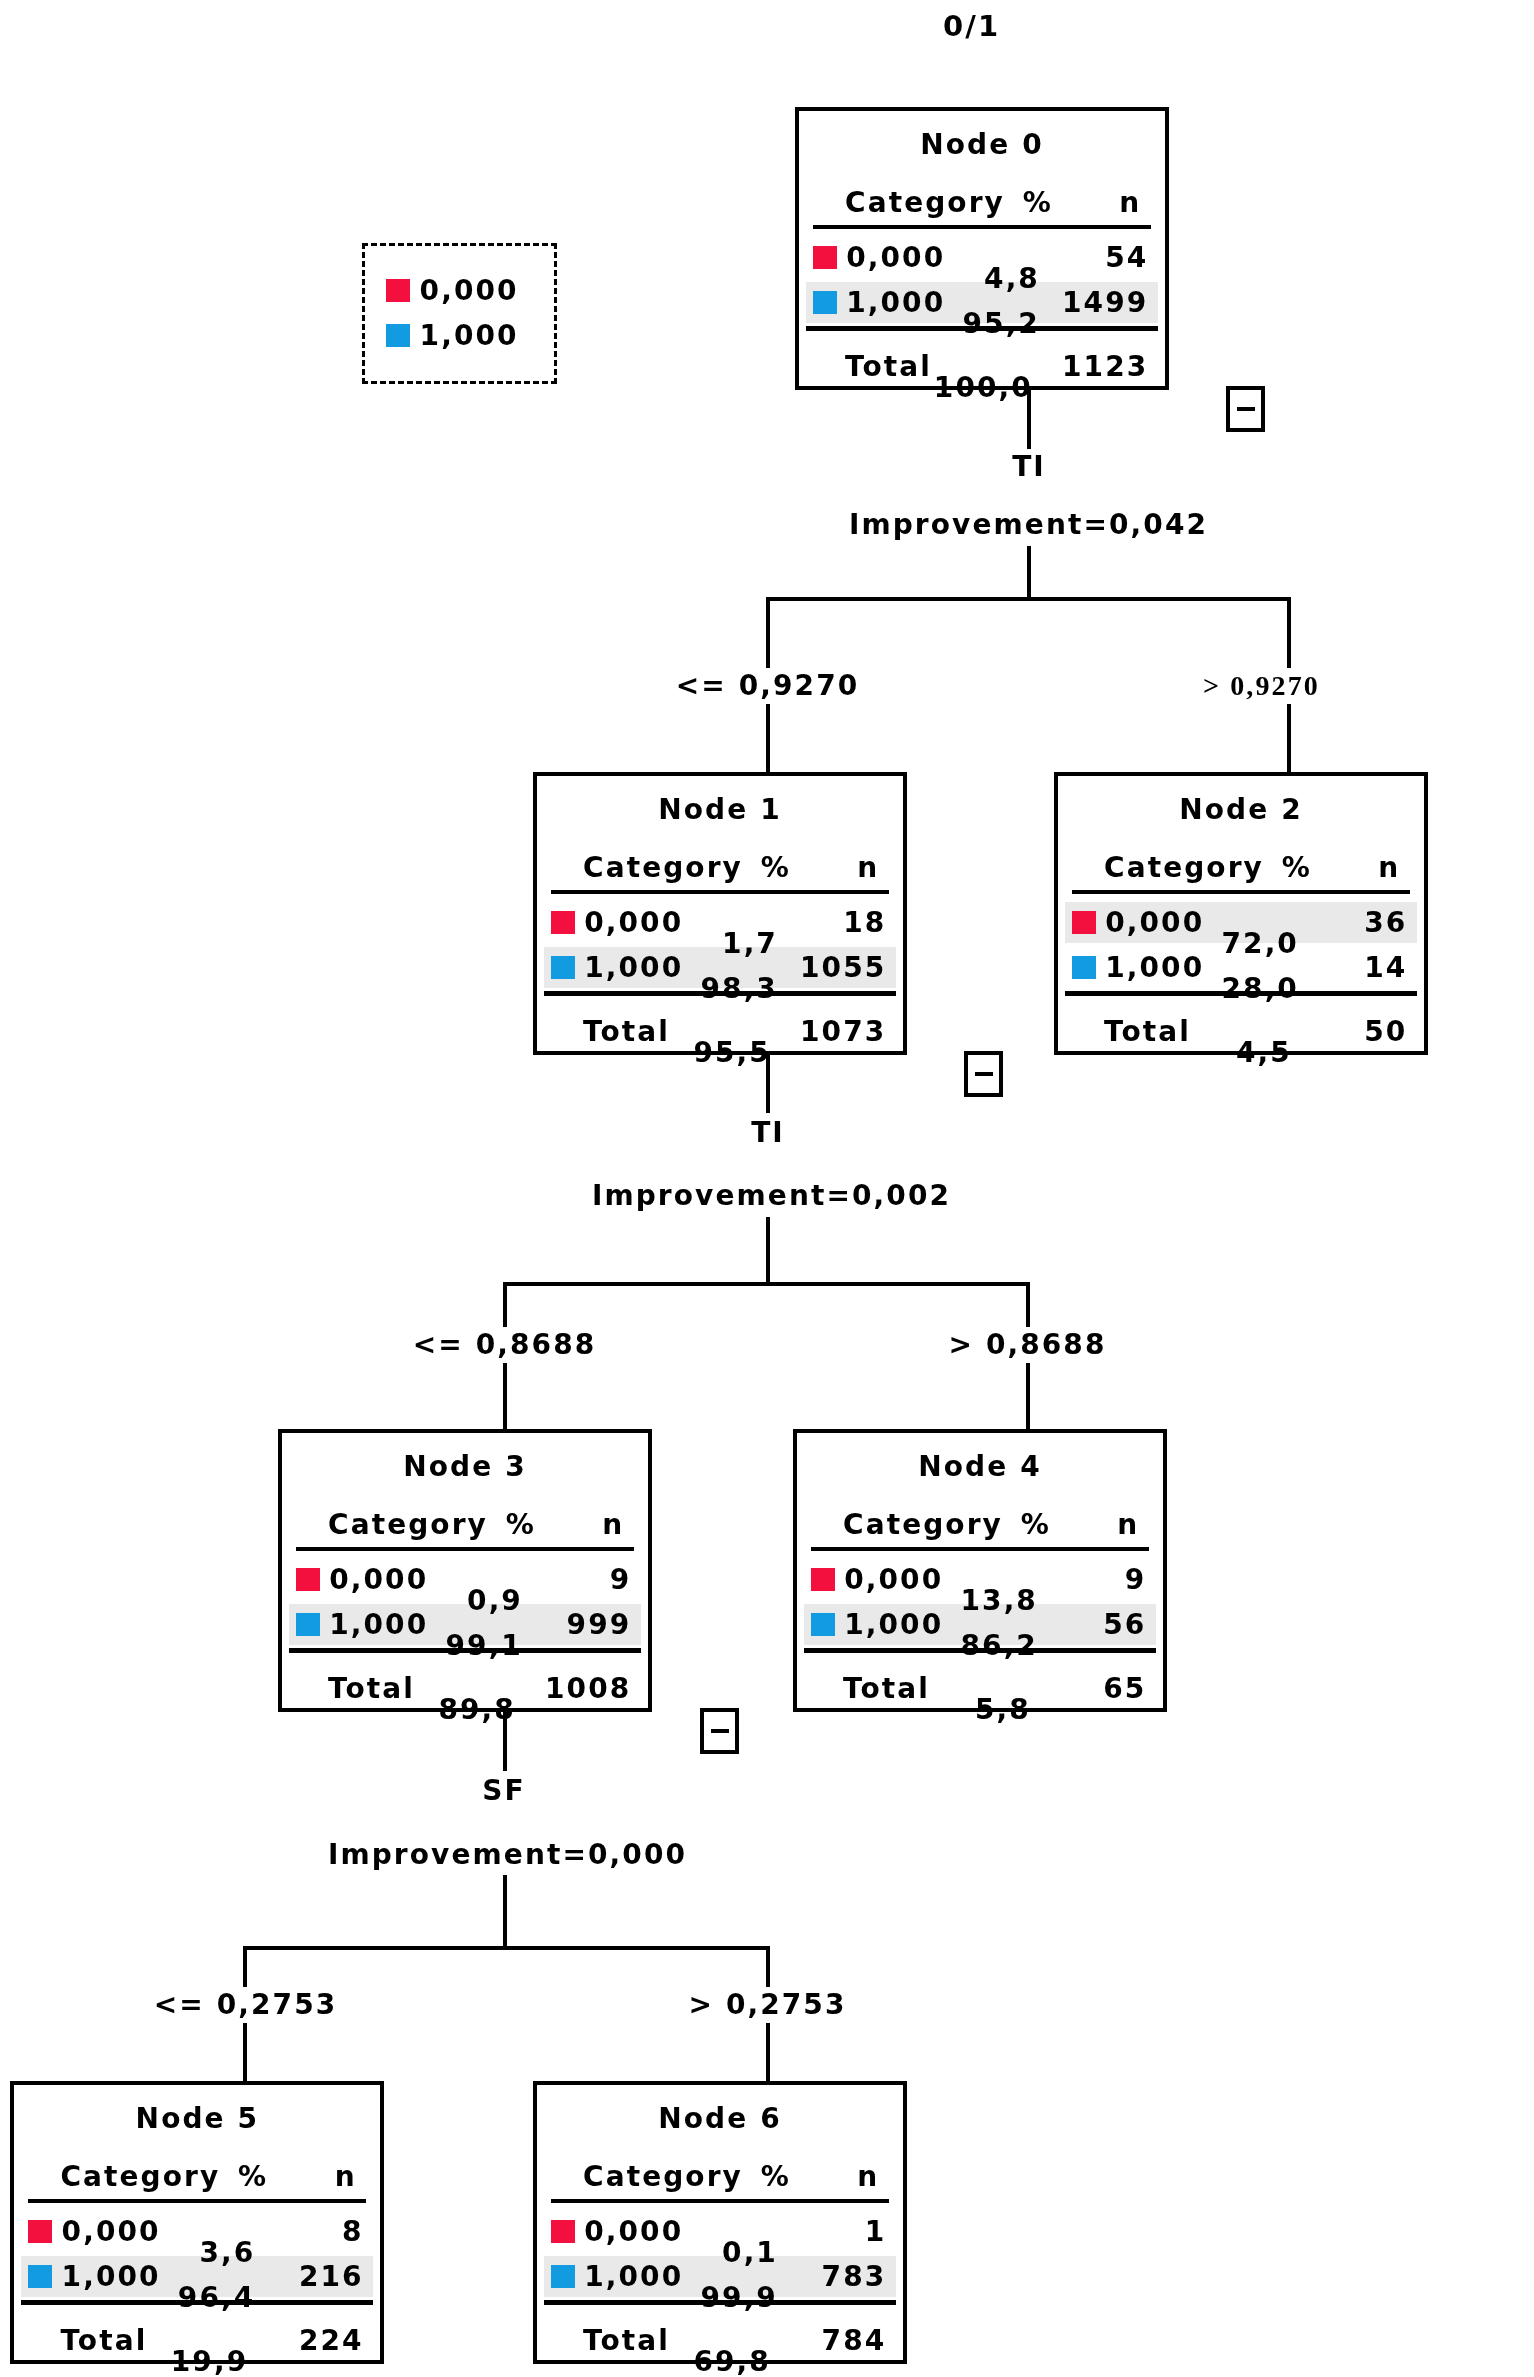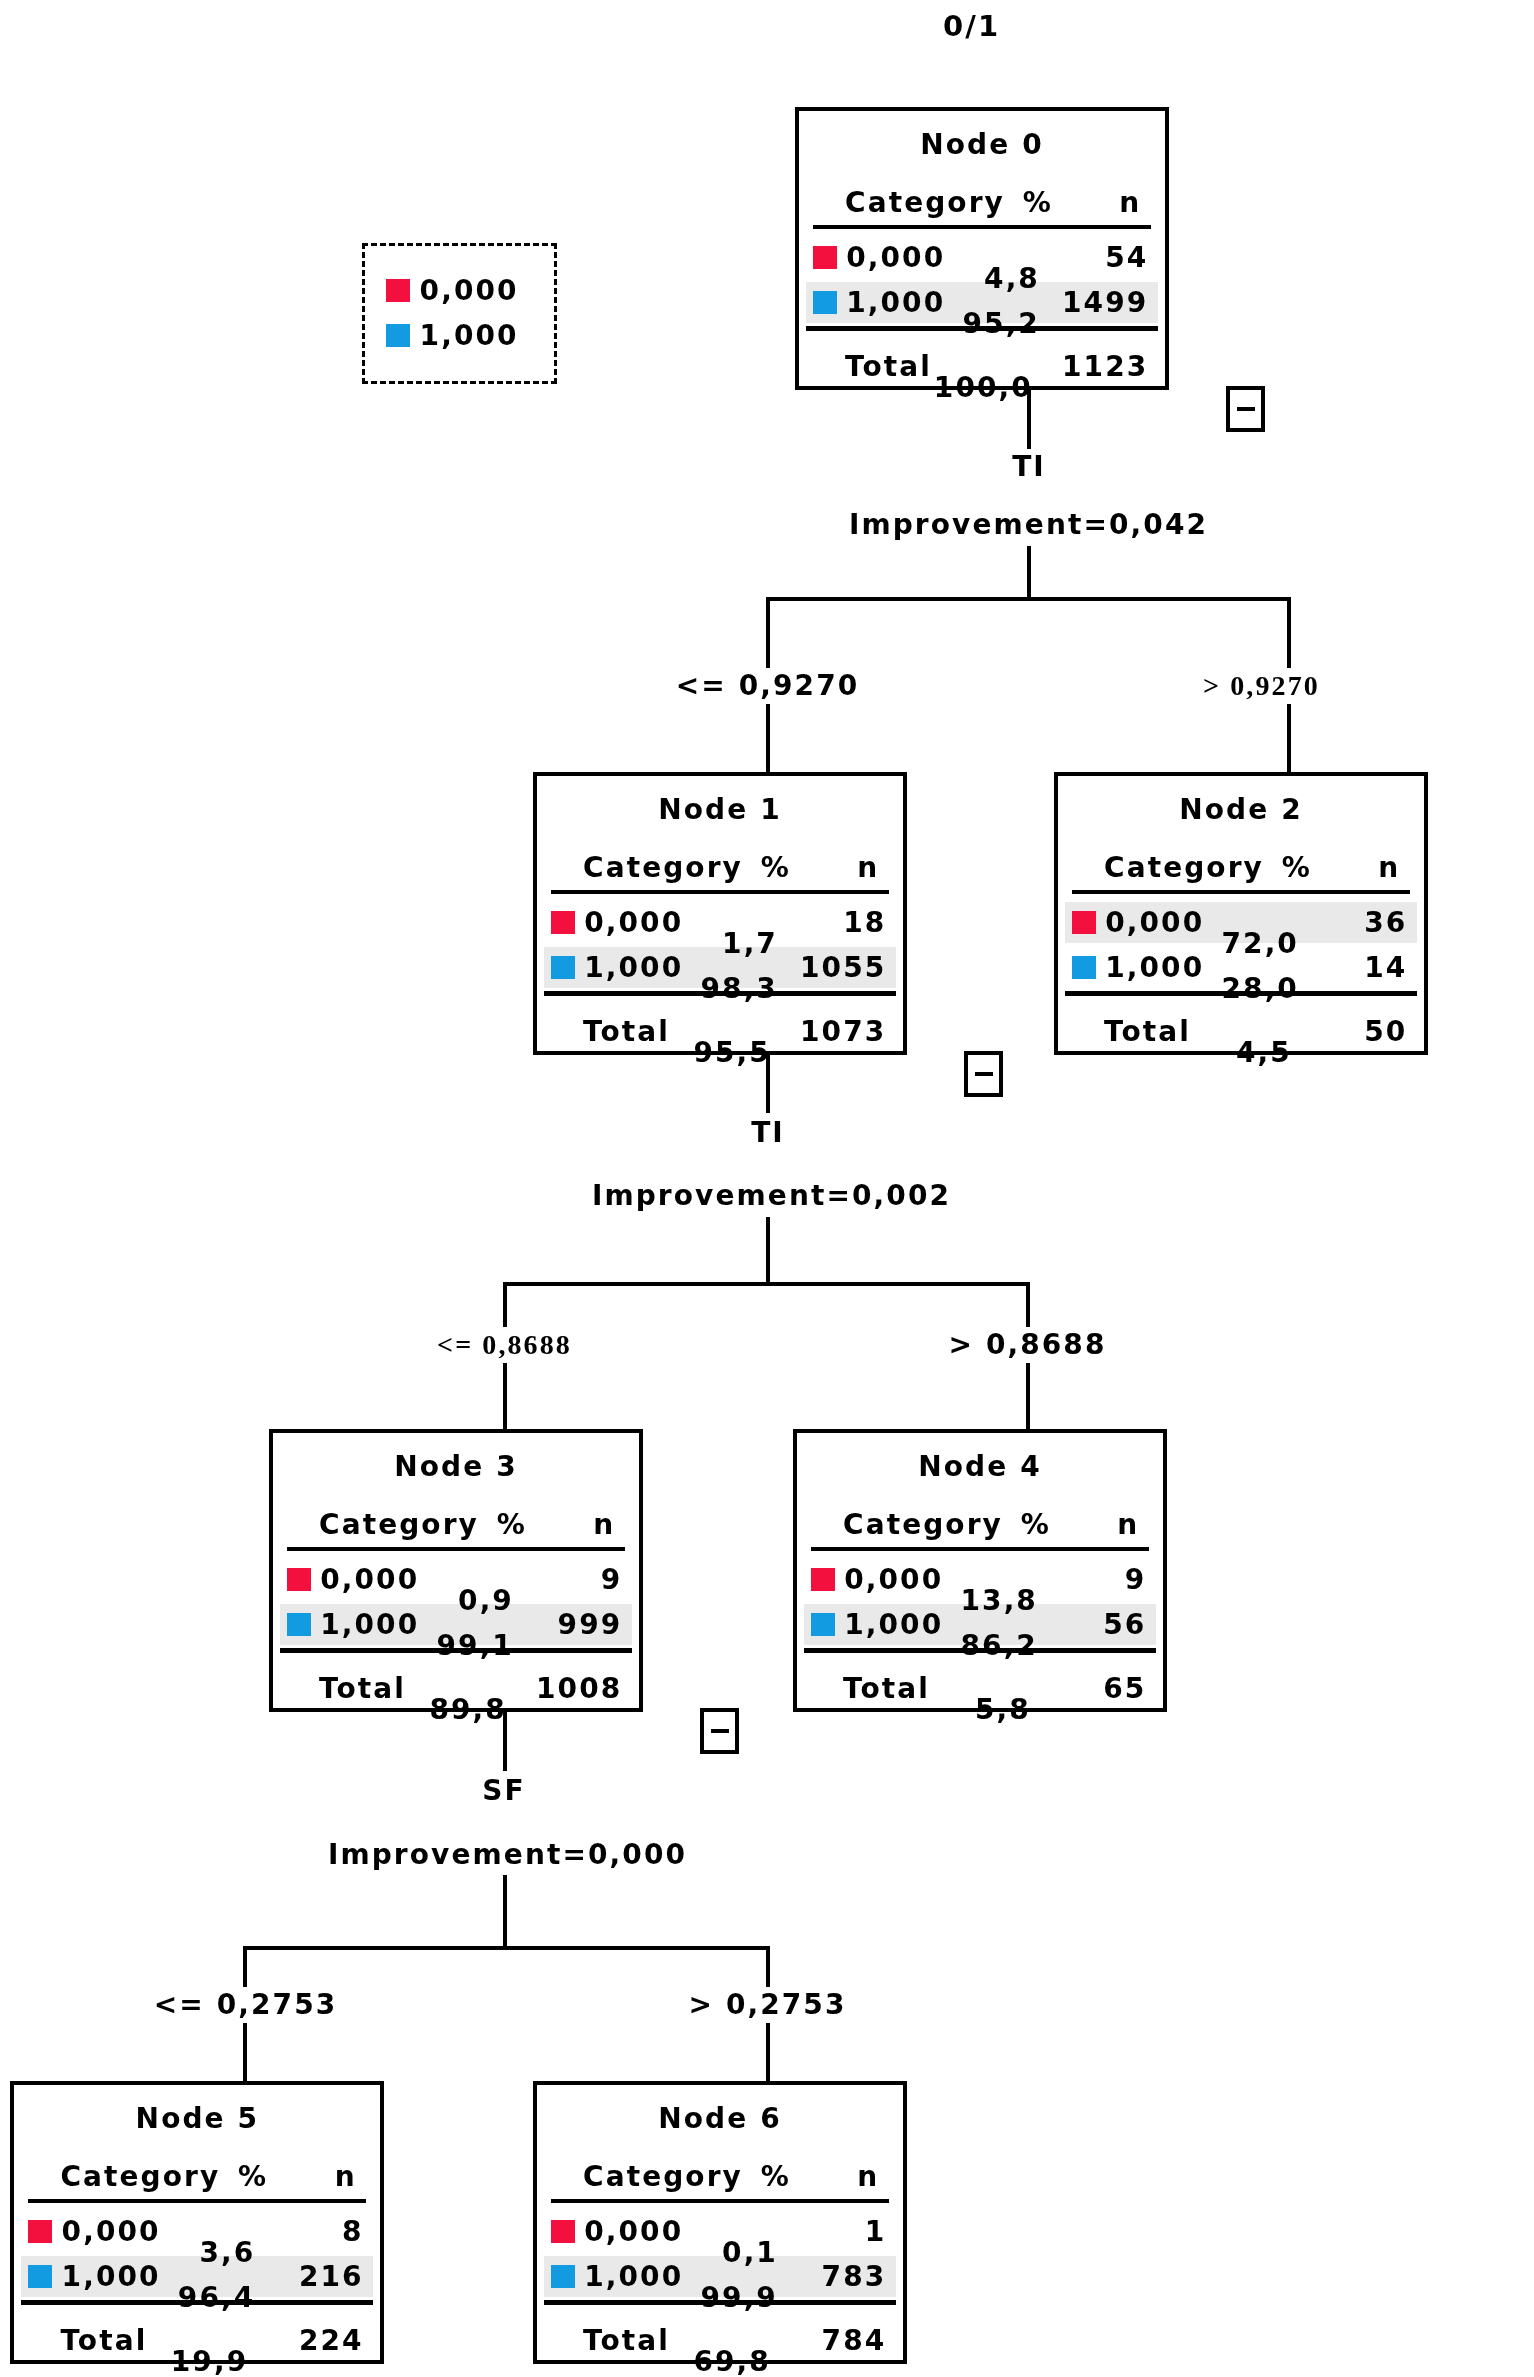--- a/index.html
+++ b/index.html
@@ -162,24 +162,24 @@
     </div>
   </div>
 
   <div class="vline" style="left:766px;top:1055px;height:58px;"></div>
   <div class="lbl" style="left:699px;top:1115px;width:138px;">TI</div>
   <div class="lbl" style="left:530px;top:1178px;width:483px;">Improvement=0,002</div>
   <div class="vline" style="left:766px;top:1217px;height:66px;"></div>
   <div class="hline" style="left:503px;top:1282px;width:527px;"></div>
   <div class="vline" style="left:503px;top:1282px;height:148px;"></div>
   <div class="vline" style="left:1026px;top:1282px;height:148px;"></div>
-  <div class="lbl" style="left:401px;top:1327px;width:207px;font-family:Liberation Serif, serif;">&lt;= 0,8688</div>
+  <div class="lbl" style="left:401px;top:1327px;width:207px;">&lt;= 0,8688</div>
   <div class="lbl" style="left:924px;top:1327px;width:207px;">&gt; 0,8688</div>
 
-  <div class="node" style="left:269px;top:1429px;">
+  <div class="node" style="left:278px;top:1429px;">
     <div class="node-title">Node 3</div>
     <div class="hdr-row">
       <span class="hdr-cat">Category</span>
       <span class="hdr-pct">%</span>
       <span class="hdr-n">n</span>
     </div>
     <div class="hdr-underline"></div>
     <div class="row first">
       <span class="cat">
           <span class="swatch" style="background: rgb(243, 16, 63);"></span>

